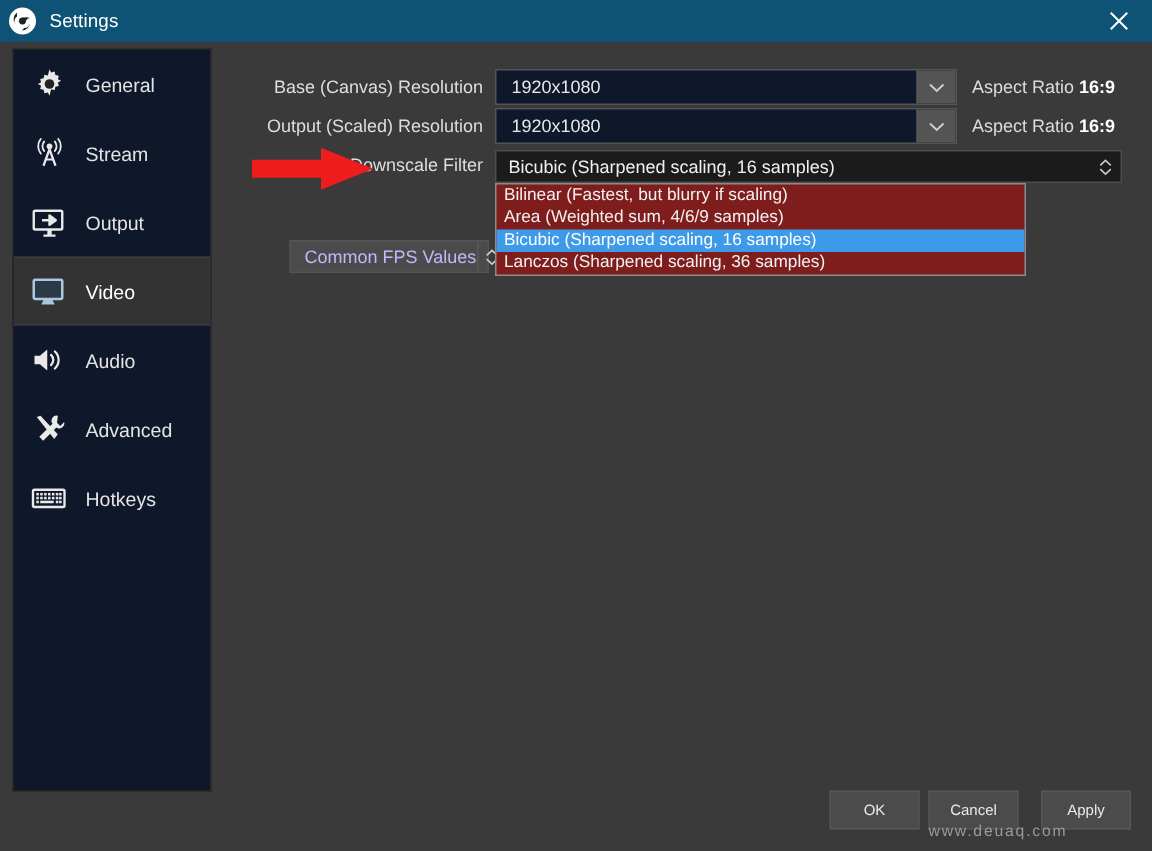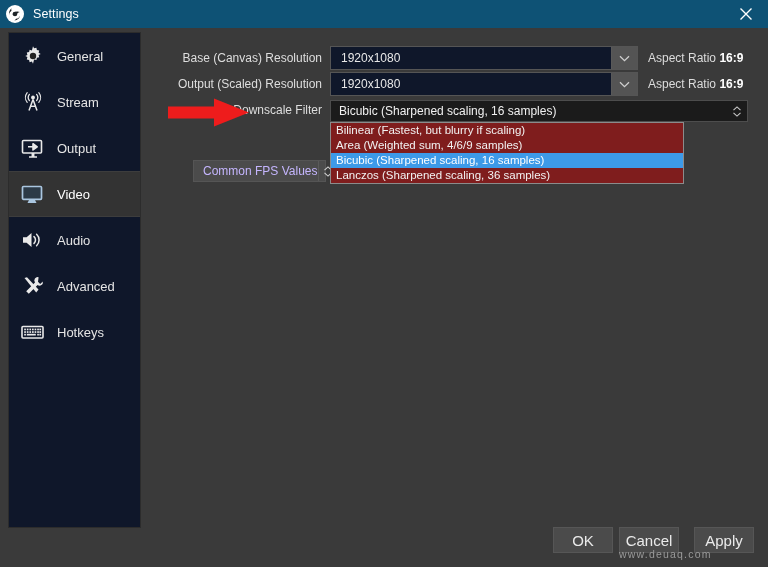--- a/index.html
+++ b/index.html
@@ -223,21 +223,21 @@
     left: 0; bottom: 0;
     width: 768px; height: 48px;
   }
   .btn {
     position: absolute;
     top: 8px;
     width: 60px; height: 26px;
     background: #4b4b4b;
     border: 1px solid #565656;
     color: #eaeaea;
-    font-size: 15px;
+    font-size: 10px;
     display: flex; align-items: center; justify-content: center;
     cursor: pointer;
   }
   #btn-ok { left: 553px; }
   #btn-cancel { left: 619px; }
   #btn-apply { left: 694px; }
 
   .watermark {
     position: absolute;
     left: 619px; top: 548px;

